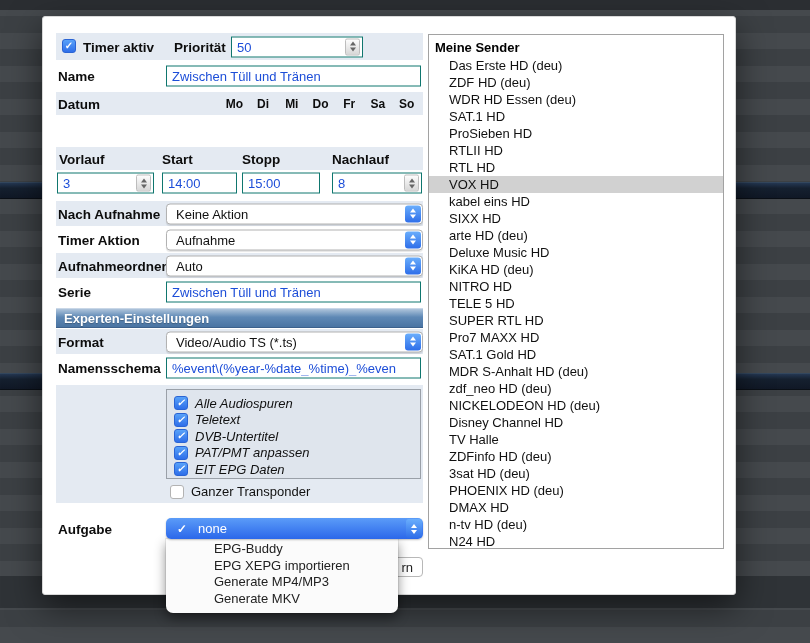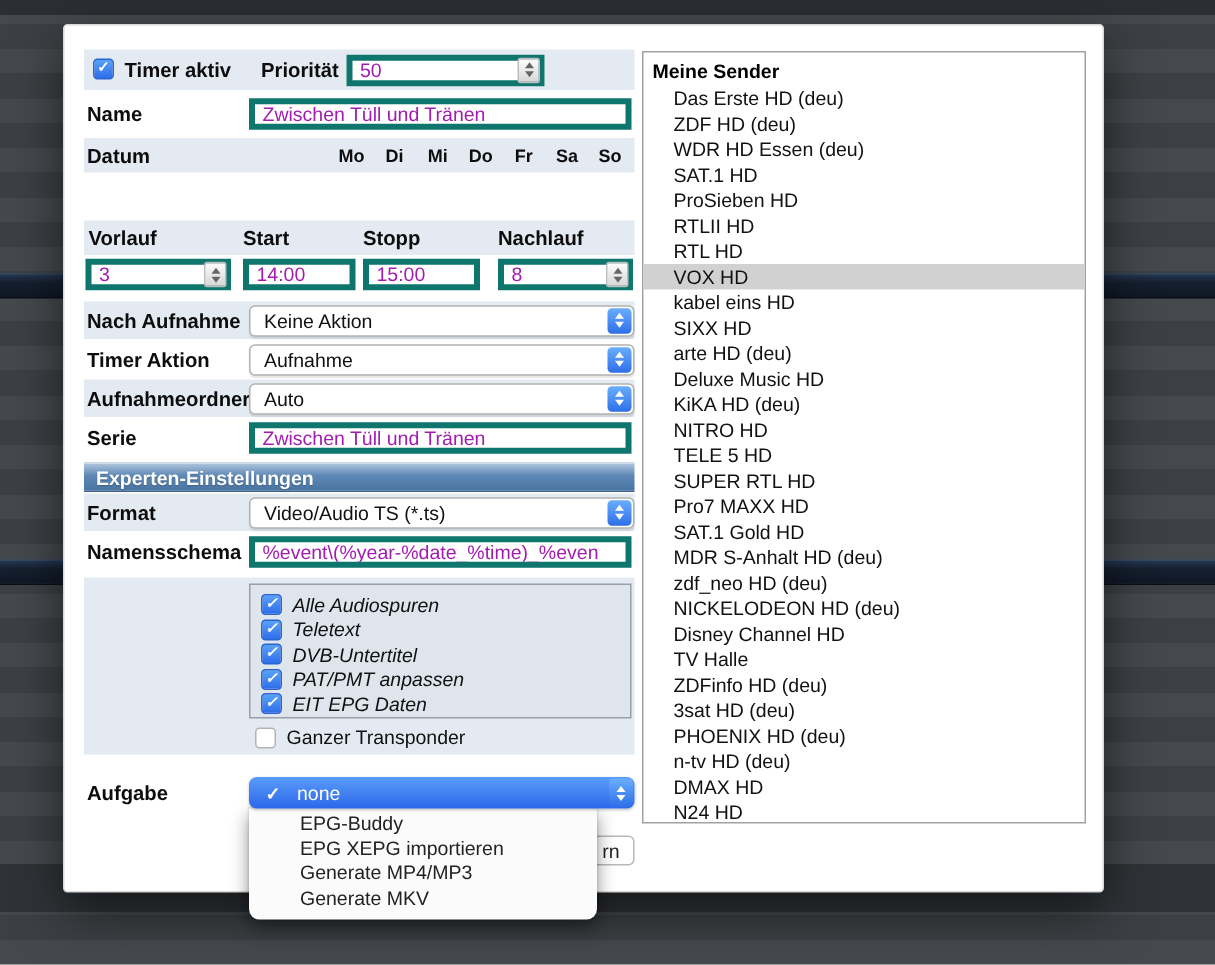--- a/index.html
+++ b/index.html
@@ -19,22 +19,22 @@
 
   .dialog { position:absolute; left:42px; top:16px; width:694px; height:579px;
     background:#fff; border-radius:3px; border:1px solid #d8d8d8;
     box-shadow:0 12px 34px rgba(0,0,0,.55); }
 
   .fr { position:absolute; left:13px; width:367px; }
   .bluebg { background:var(--row-highlight, #e4eaf2); }
   .lbl { position:absolute; font-weight:bold; font-size:13.5px; color:#0d0d0d; top:50%;
     transform:translateY(-50%); white-space:nowrap; }
 
-  .txt { position:absolute; border:4px solid #0f766e; background:#fff;
-    font:13px "Liberation Sans", sans-serif; color:#a21caf; padding:0 5px; height:21px;
+  .txt { position:absolute; border:1px solid #0f766e; background:#fff;
+    font:13px "Liberation Sans", sans-serif; color:#1d4ed8; padding:0 5px; height:21px;
     top:50%; transform:translateY(-50%); }
   .num-wrap { position:absolute; height:21px; top:50%; transform:translateY(-50%); }
   .num-wrap .txt { left:0; right:0; width:100%; top:0; transform:none; }
   .gray-stepper { position:absolute; right:3px; top:2px; width:15px; height:17px;
     background:linear-gradient(#fdfdfd, #d7d7d7); border:1px solid #bdbdbd; border-radius:2px;
     display:flex; flex-direction:column; align-items:center; justify-content:center; gap:2px; z-index:2; }
   .gtri-up { width:0; height:0; border-left:3.5px solid transparent; border-right:3.5px solid transparent; border-bottom:4px solid #666; }
   .gtri-dn { width:0; height:0; border-left:3.5px solid transparent; border-right:3.5px solid transparent; border-top:4px solid #666; }
 
   .select { position:absolute; height:21px; top:50%; transform:translateY(-50%);
@@ -79,21 +79,21 @@
     color:#222; display:flex; align-items:center; justify-content:flex-end; padding-right:9px; }
 
   .aufgabe-open { position:absolute; left:123px; top:501px; width:257px; height:21px; z-index:30;
     background:linear-gradient(#5b9cf8, var(--menu-highlight, #2b67ea)); border-radius:5px;
     display:flex; align-items:center; color:#fff; font-size:13px;
     box-shadow:0 1px 2px rgba(0,0,0,.25); }
   .aufgabe-open .chk { margin-left:11px; width:21px; font-size:12px; font-weight:bold; }
   .menu-body { position:absolute; left:123px; top:522px; width:232px; z-index:29;
     background:#fbfbfb; border-radius:0 0 7px 7px; padding:2px 0 6px;
     box-shadow:0 5px 12px rgba(0,0,0,.45), 0 0 0 1px rgba(0,0,0,.07); }
-  .menu-item { font-size:13px; color:#222; height:16.5px; line-height:16.5px; padding-left:34px; white-space:nowrap; }
+  .menu-item { font-size:13px; color:#222; height:16.5px; line-height:16.5px; padding-left:48px; white-space:nowrap; }
 </style>
 </head>
 <body>
 
 <div class="band band-top"></div>
 <div class="band band-navy band-navy1"></div>
 <div class="band band-navy band-navy2"></div>
 <div class="band band-dark-bottom"></div>
 
 <div class="dialog">
@@ -288,18 +288,18 @@
       <div class="ch-row">Pro7 MAXX HD</div>
       <div class="ch-row">SAT.1 Gold HD</div>
       <div class="ch-row">MDR S-Anhalt HD (deu)</div>
       <div class="ch-row">zdf_neo HD (deu)</div>
       <div class="ch-row">NICKELODEON HD (deu)</div>
       <div class="ch-row">Disney Channel HD</div>
       <div class="ch-row">TV Halle</div>
       <div class="ch-row">ZDFinfo HD (deu)</div>
       <div class="ch-row">3sat HD (deu)</div>
       <div class="ch-row">PHOENIX HD (deu)</div>
+      <div class="ch-row">DMAX HD</div>
       <div class="ch-row">n-tv HD (deu)</div>
-      <div class="ch-row">DMAX HD</div>
       <div class="ch-row">N24 HD</div>
     </div>
 
 </div>
 
 </body></html>

